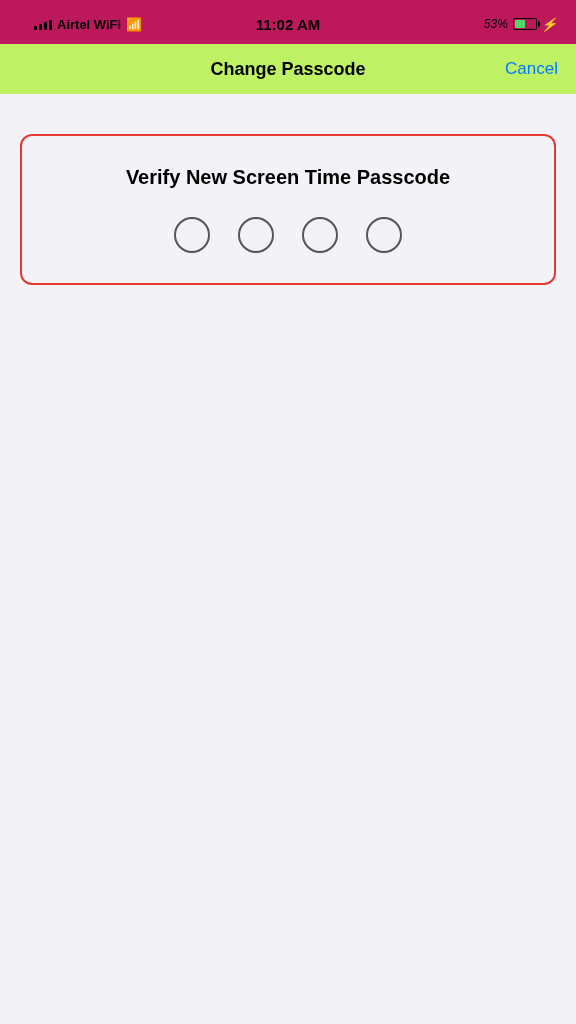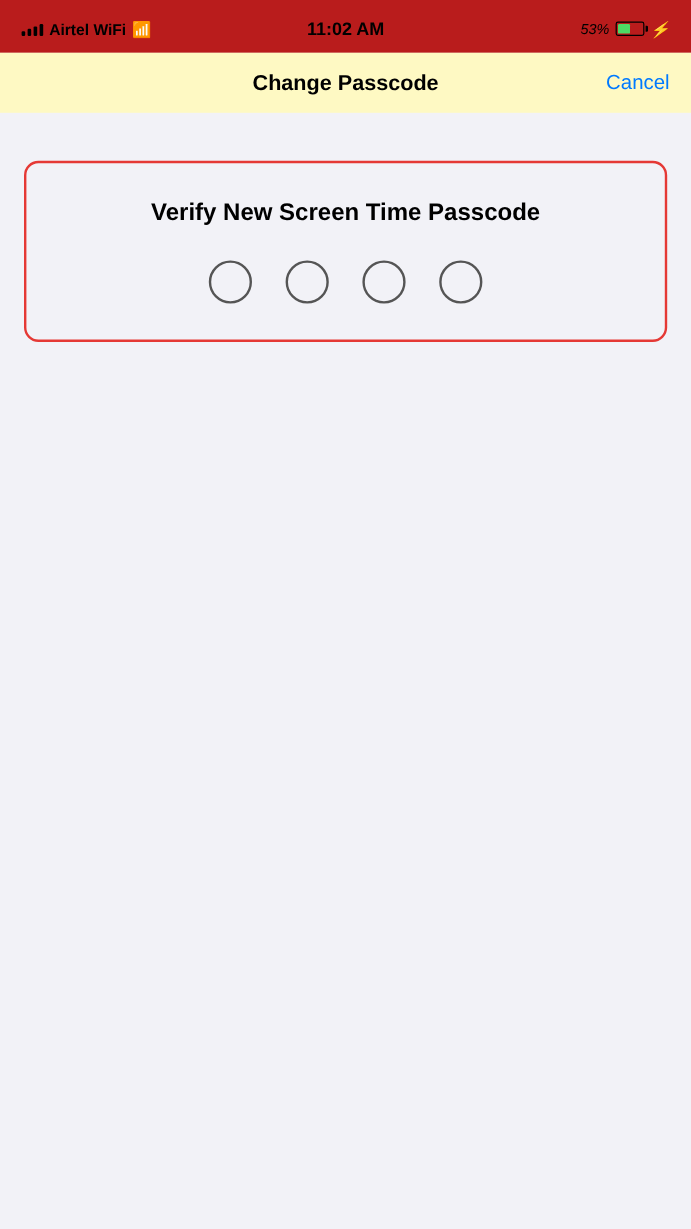--- a/index.html
+++ b/index.html
@@ -15,23 +15,23 @@
       background-color: #f2f2f7;
       font-family: -apple-system, 'Helvetica Neue', Helvetica, Arial, sans-serif;
       overflow: hidden;
     }
 
     
     .status-bar {
       display: flex;
       justify-content: space-between;
       align-items: center;
-      padding: 12px 18px 8px 18px;
+      padding: 12px 18px 8px 34px;
       height: 44px;
-      background-color: #b91c1c;
+      background-color: #be185d;
     }
 
     .status-left {
       display: flex;
       align-items: center;
       gap: 5px;
       font-size: 13px;
       font-weight: 600;
     }
 
@@ -103,21 +103,21 @@
       background-color: #4cd964;
       border-radius: 1px;
     }
 
     
     .nav-bar {
       display: flex;
       justify-content: space-between;
       align-items: center;
       padding: 8px 18px;
-      background-color: #fef9c3;
+      background-color: #bef264;
       height: 50px;
     }
 
     .nav-title {
       font-size: 18px;
       font-weight: 600;
       color: #000;
       flex: 1;
       text-align: center;
     }

